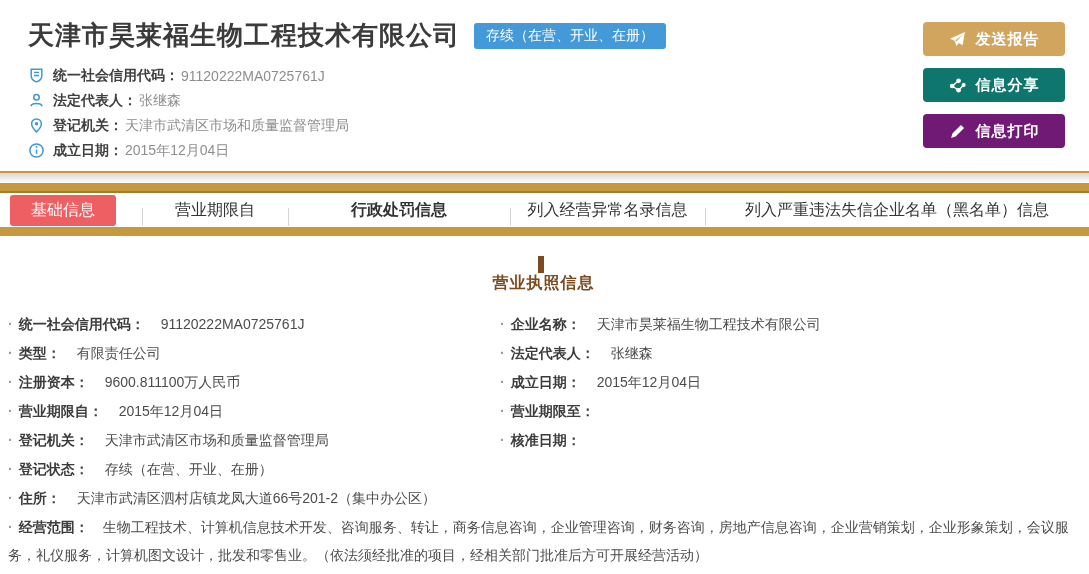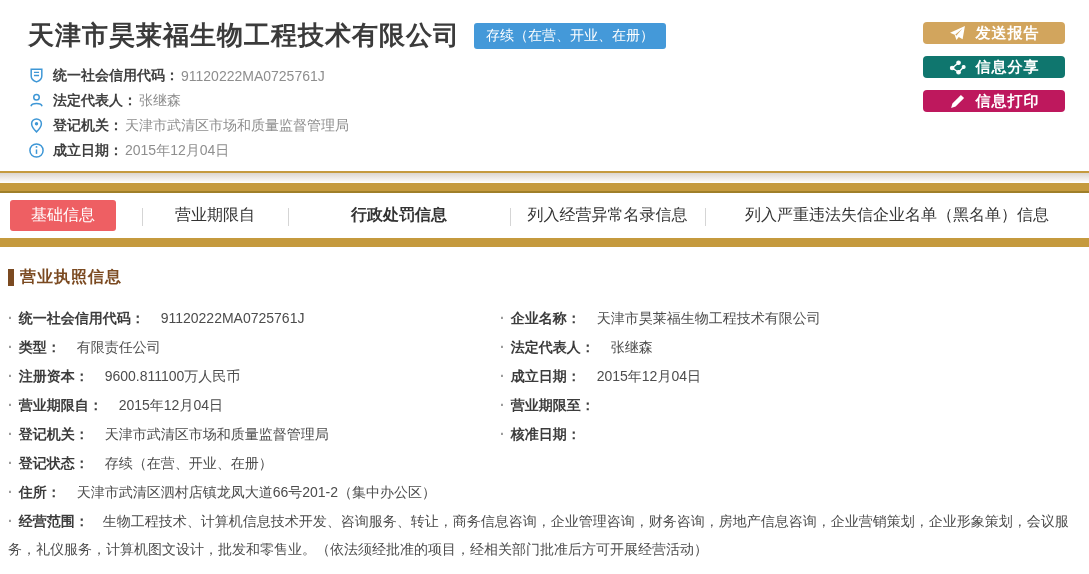--- a/index.html
+++ b/index.html
@@ -19,53 +19,53 @@
   }
   .info-list { list-style:none; }
   .info-list li { display:flex; align-items:center; height:25px; font-size:14px; }
   .info-icon { width:17px; height:17px; margin-right:8px; color:#3e97d6; flex:0 0 auto; display:inline-flex; }
   .info-icon svg { width:100%; height:100%; }
   .info-label { font-weight:bold; color:#404040; }
   .info-value { color:#8e8e8e; margin-left:2px; }
   
   .header-actions { display:flex; flex-direction:column; gap:12px; padding-top:4px; }
   .action-btn {
-    width:142px; height:22px; border:none; border-radius:4px; color:#fff;
+    width:142px; height:34px; border:none; border-radius:4px; color:#fff;
     font-size:15px; font-weight:bold; display:flex; align-items:center;
     justify-content:center; gap:10px; cursor:pointer;
     font-family:inherit; letter-spacing:1px;
   }
   .btn-send  { background:#d2a55d; }
   .btn-share { background:#0f766e; }
-  .btn-print { background:#be185d;font-family:Liberation Serif, serif; }
+  .btn-print { background:#701a75;font-family:Liberation Serif, serif; }
   .btn-icon { width:17px; height:17px; display:inline-flex; }
   .btn-icon svg { width:100%; height:100%; }
   
   .gold-line-thin { height:2px; background:#c59a3e; margin-top:1px; }
   .gray-strip { height:10px; background:linear-gradient(#dcd6cf,#ffffff); }
   .gold-band  { height:10px; background:#c59a3e; border-bottom:2px solid #9f7f2a; }
   .gold-band-bottom { height:9px; background:#c59a3e; }
   
-  .tabs { display:flex; align-items:center; height:45px; background:#fff; }
+  .tabs { display:flex; align-items:center; height:34px; background:#fff; }
   .tab-cell { display:flex; align-items:center; justify-content:center; position:relative; height:100%; }
   .tab-cell.c1 { flex:0 0 142px; justify-content:flex-start; padding-left:10px; }
   .tab-cell.c2 { flex:0 0 146px; }
   .tab-cell.c3 { flex:0 0 222px;font-weight:bold; }
   .tab-cell.c4 { flex:0 0 195px; }
   .tab-cell.c5 { flex:1 1 auto; }
   .tab-cell + .tab-cell { border-left:1px solid #d8d8d8; }
   .tab { font-size:16px; color:#333; cursor:pointer; white-space:nowrap; }
   .tab.active {
     background:#ee5f63; color:#fff; padding:5px 21px; border-radius:3px;
   }
   .tab-cell + .tab-cell { border-left:none; }
   .tab-sep { width:1px; height:18px; background:#d5d5d5; position:absolute; left:0; top:15px; }
   
   .content { padding:16px 10px 20px 8px; }
-  .section-title { display:flex; align-items:center; margin:4px 0 16px 0; }
+  .section-title { display:flex; align-items:center; margin:4px 0 16px 0;flex-direction:column; }
   .section-bar { width:6px; height:17px; background:#7b4a21; margin-right:6px; }
   .section-text { font-size:16px; font-weight:bold; color:#7b4a21; letter-spacing:1px; }
   .fields-grid { display:grid; grid-template-columns:492px 1fr; }
   .field { display:flex; align-items:flex-start; min-height:29px; line-height:29px; font-size:14px; }
   .dot { color:#9a9a9a; margin-right:6px; font-weight:bold; }
   .flabel { font-weight:bold; color:#3c3c3c; white-space:nowrap; }
   .fvalue { color:#4c4c4c; margin-left:16px; }
   .field.block { display:block; line-height:28px; }
   .field.block .fvalue { margin-left:14px;margin-top:36px; }
 </style>

